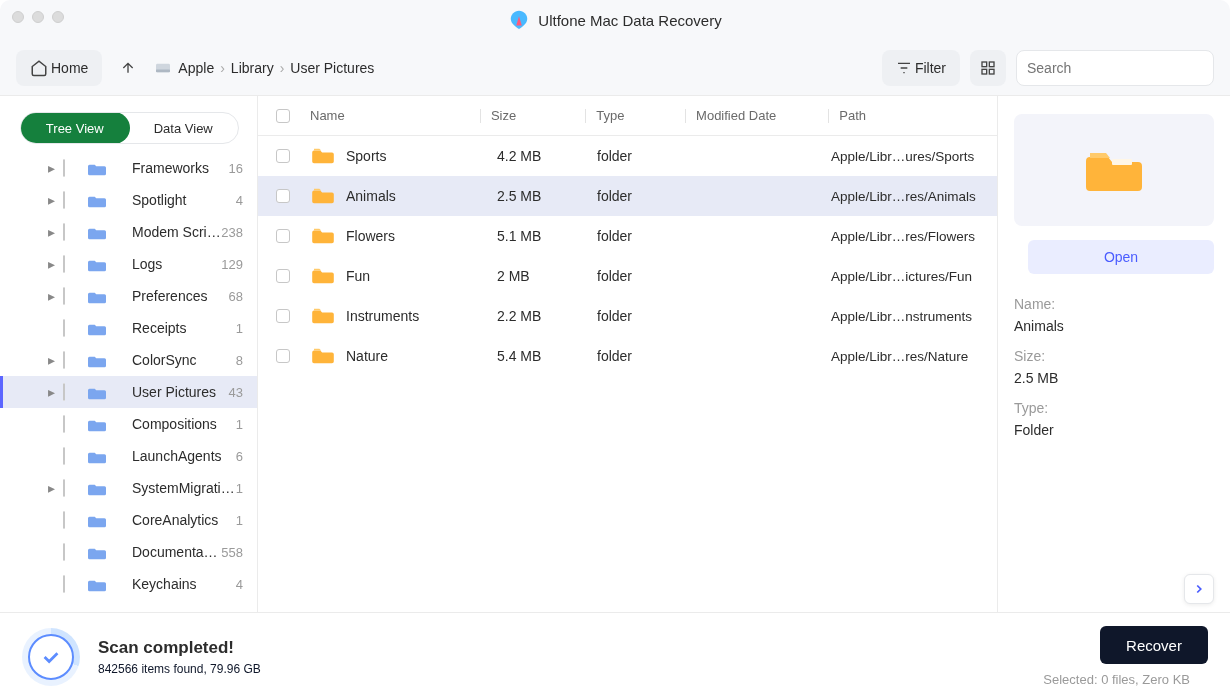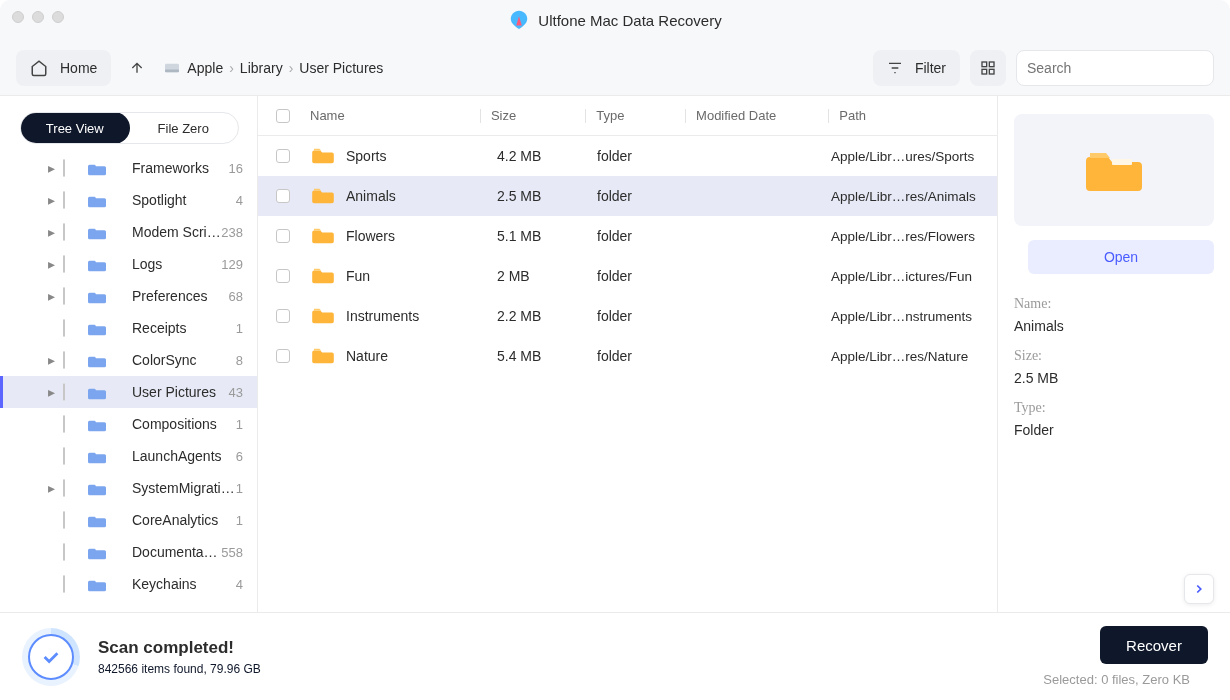--- a/index.html
+++ b/index.html
@@ -3,36 +3,36 @@
 <meta charset="utf-8">
 <style>
 * { box-sizing: border-box; margin: 0; padding: 0; }
 body { font-family: -apple-system, BlinkMacSystemFont, "Segoe UI", Arial, sans-serif; font-size: 14px; color: #2c2c2c; background: #fff; width: 1230px; height: 700px; overflow: hidden; display: flex; flex-direction: column; }
 .titlebar { height: 40px; background: #f7f8fa; display: flex; align-items: center; position: relative; border-top-left-radius: 10px; border-top-right-radius: 10px; }
 .traffic { position: absolute; left: 12px; top: 11px; display: flex; gap: 8px; }
 .traffic span { width: 12px; height: 12px; border-radius: 50%; background: #dcdcdc; border: 1px solid #cfcfcf; }
 .title-center { margin: 0 auto; display: flex; align-items: center; gap: 8px; font-size: 15px; }
 .logo { width: 22px; height: 22px; }
 .toolbar { height: 56px; background: #f7f8fa; border-bottom: 1px solid #ebebeb; display: flex; align-items: center; padding: 0 16px; gap: 10px; }
-.btn { height: 36px; border-radius: 8px; display: flex; align-items: center; padding: 0 14px; gap: 12px; cursor: pointer; font-size: 14px; }
+.btn { height: 36px; border-radius: 8px; display: flex; align-items: center; padding: 0 14px; gap: 3px; cursor: pointer; font-size: 14px; }
 .btn.home { background: #eef0f3; }
 .btn.up { background: transparent; padding: 0 8px; }
 .crumbs { display: flex; align-items: center; gap: 6px; }
 .crumbs .sep { color: #aaa; }
 .spacer { flex: 1; }
 .btn.filter { background: #eef0f3; }
 .btn.view { background: #eef0f3; padding: 0 10px; }
 .searchbox { height: 36px; width: 198px; background: #fff; border: 1px solid #e5e7ea; border-radius: 8px; display: flex; align-items: center; padding: 0 10px; gap: 8px; color: #888; }
 .searchbox input { border: 0; outline: 0; flex: 1; font-size: 14px; color: #333; background: transparent; }
 .maingrid { display: flex; flex: 1; overflow: hidden; }
 .sidebar { width: 258px; display: flex; flex-direction: column; border-right: 1px solid #ebebeb; overflow: hidden; }
 .viewtabs { padding: 16px 18px 8px 20px; }
 .viewpill { display: flex; border: 1px solid #e5e7ea; border-radius: 18px; overflow: hidden; height: 32px; }
 .viewpill span { flex: 1; display: flex; align-items: center; justify-content: center; font-size: 13px; cursor: pointer; }
-.viewpill .active { background: #0f172a; color: #fff; font-weight: 500; border-radius: 18px; margin: -1px; }
+.viewpill .active { background: #15803d; color: #fff; font-weight: 500; border-radius: 18px; margin: -1px; }
 .tree { flex: 1; overflow-y: auto; position: relative; }
 .tree::-webkit-scrollbar { width: 8px; }
 .tree::-webkit-scrollbar-thumb { background: #d0d0d0; border-radius: 4px; }
 .node { display: flex; align-items: center; height: 32px; padding: 0 14px 0 48px; position: relative; cursor: pointer; }
 .node .caret { position: absolute; left: 48px; width: 10px; color: #888; cursor: pointer; }
 .node .cbx { position: absolute; left: 63px; }
 .node .fico { position: absolute; left: 88px; }
 .node .label { margin-left: 84px; flex: 1; overflow: hidden; text-overflow: ellipsis; white-space: nowrap; }
 .node .count { color: #9a9a9a; font-size: 13px; }
 .node.active { background: #e7eaf6; }
@@ -55,21 +55,21 @@
 .row .c-name { flex: 1; min-width: 170px; display: flex; align-items: center; gap: 12px; }
 .row .c-size { width: 100px; }
 .row .c-type { width: 94px; }
 .row .c-mod { width: 140px; }
 .row .c-path { width: 150px; text-align: left; font-size: 13.5px; }
 .bigfolder { width: 22px; height: 18px; }
 .details { width: 232px; padding: 18px 16px 0 16px; position: relative; display: flex; flex-direction: column; }
 .preview { height: 112px; background: #f3f4fa; border-radius: 8px; display: flex; align-items: center; justify-content: center; margin-bottom: 14px; }
 .openbtn { height: 34px; background: #eaedff; color: #4a5cff; border-radius: 6px; display: flex; align-items: center; justify-content: center; font-size: 14px; cursor: pointer; margin-left: 14px; margin-right: 0; }
 .meta { margin-top: 22px; font-size: 14px; }
-.meta .lab { color: #9a9a9a; margin-bottom: 6px; font-family: Liberation Serif, serif; }
+.meta .lab { color: #9a9a9a; margin-bottom: 6px; }
 .meta .val { margin-bottom: 14px; }
 .sidebtn { position: absolute; right: 16px; bottom: 8px; width: 30px; height: 30px; background: #fff; border: 1px solid #e5e7ea; border-radius: 6px; box-shadow: 0 1px 4px rgba(0,0,0,0.08); display: flex; align-items: center; justify-content: center; cursor: pointer; color: #4a5cff; }
 .footer { height: 88px; border-top: 1px solid #ebebeb; display: flex; align-items: center; padding: 0 22px; gap: 18px; }
 .spinner { width: 58px; height: 58px; border-radius: 50%; position: relative; display: flex; align-items: center; justify-content: center; background: conic-gradient(#cfe4ff 0 30%, #e9f2ff 30% 100%); }
 .spinner::before { content: ""; position: absolute; inset: 6px; border-radius: 50%; background: #fff; border: 2px solid #5c8cff; }
 .spinner .chk { position: relative; color: #5c8cff; z-index: 1; }
 .status h3 { font-size: 17px; font-weight: 600; margin-bottom: 4px; }
 .status p { color: #0f172a; font-size: 12px; }
 .footer .spacer2 { flex: 1; }
 .selinfo { color: #9a9a9a; font-size: 13px; margin-right: 18px; }
@@ -140,21 +140,21 @@
       </svg>
   </div>
 </div>
 
 <div class="maingrid">
 
   <div class="sidebar">
     <div class="viewtabs">
       <div class="viewpill">
         <span class="active">Tree View</span>
-        <span>File Zero</span>
+        <span>Data View</span>
       </div>
     </div>
     <div class="tree" id="tree">
         <div class="node">
           <span class="caret">▸</span>
           <span class="cbx"><span class="checkbox"></span></span>
           <span class="fico">
             <svg class="foldericon" viewBox="0 0 24 20">
               <path d="M2 5h7l2 2h11a2 2 0 0 1 2 2v8a2 2 0 0 1-2 2H2a2 2 0 0 1-2-2V7a2 2 0 0 1 2-2z" fill="#7ba6ef"></path>
             </svg>

